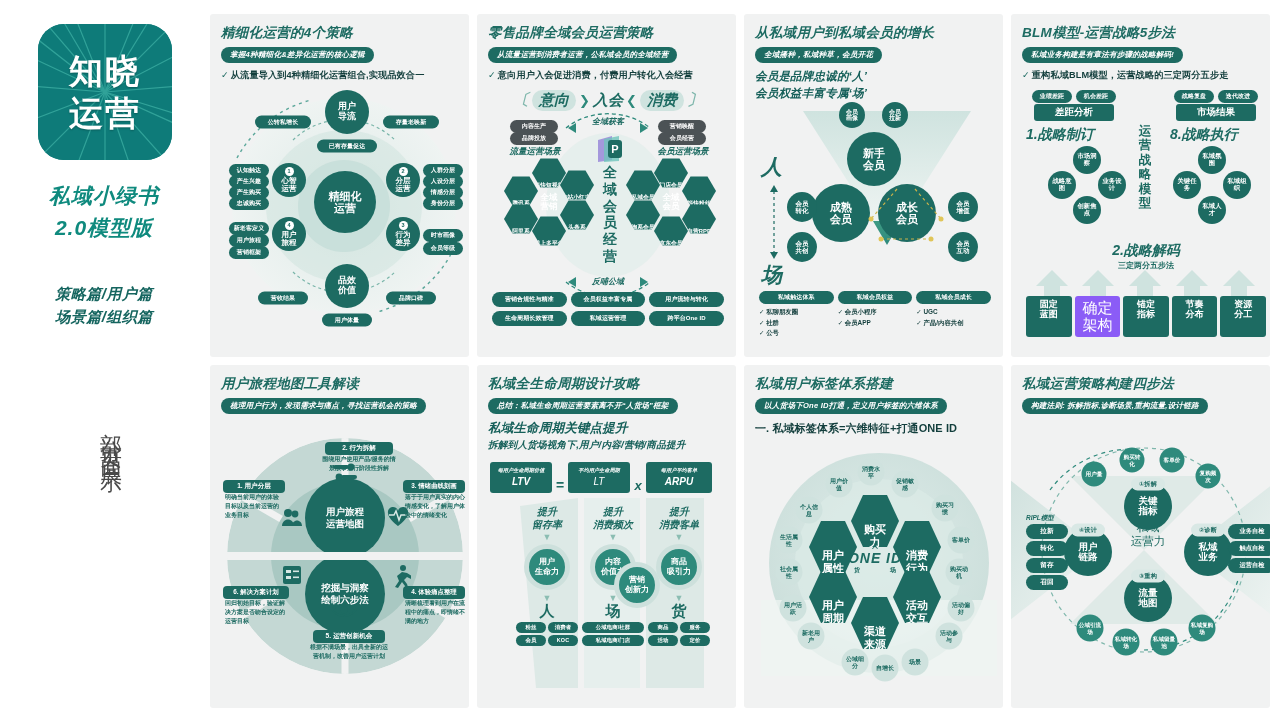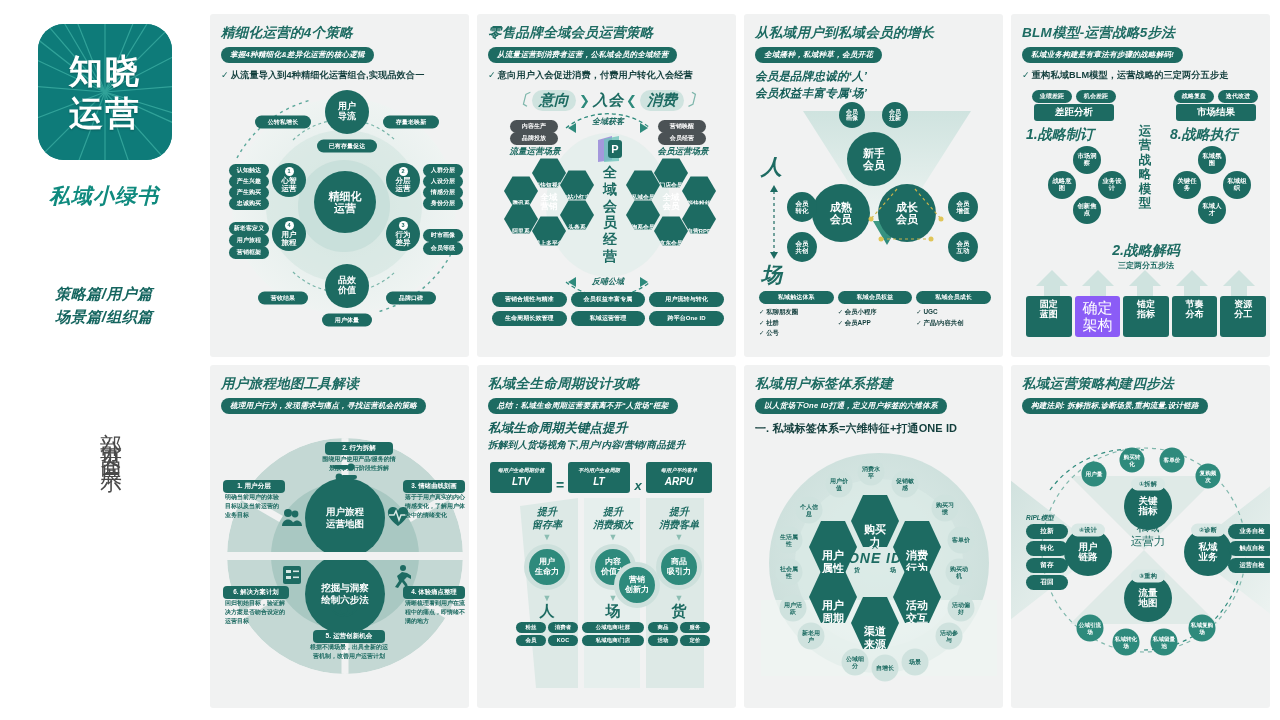--- a/index.html
+++ b/index.html
@@ -142,20 +142,21 @@
         </g>
       </svg>
       <div class="logo-text">
         <div class="logo-line1">知晓</div>
         <div class="logo-line2">运营</div>
       </div>
     </div>
 
     <div class="brand-title">
       <div>私域小绿书</div>
+      <div>2.0模型版</div>
     </div>
     <div class="brand-sub">
       <div>策略篇/用户篇</div>
       <div>场景篇/组织篇</div>
     </div>
     <div class="brand-vertical">部分页面展示</div>
   </div>
 
   <div class="grid">
 
@@ -677,21 +678,21 @@
       <div class="body">
 
         <div class="abs" style="left:2px;top:10px;width:240px;display:flex;align-items:flex-end;gap:2px">
           <div style="flex:0 0 62px;background:#1d6b62;border-radius:3px;color:#fff;text-align:center;padding:5px 2px;line-height:1.3">
             <div style="font-size:5.2px;font-weight:bold;font-style:italic">每用户生命周期价值</div>
             <div style="font-size:10px;font-weight:bold;font-style:italic;margin-top:1px">LTV</div>
           </div>
           <div style="flex:0 0 12px;text-align:center;color:#1d6b62;font-size:14px;font-weight:bold">=</div>
           <div style="flex:0 0 62px;background:#1d6b62;border-radius:3px;color:#fff;text-align:center;padding:5px 2px;line-height:1.3">
             <div style="font-size:5.2px;font-weight:bold;font-style:italic">平均用户生命周期</div>
-            <div style="font-size:10px;font-weight:bold;font-style:italic;margin-top:1px">LT</div>
+            <div style="font-size:10px;font-weight:normal;font-style:italic;margin-top:1px">LT</div>
           </div>
           <div style="flex:0 0 12px;text-align:center;color:#1d6b62;font-size:13px;font-weight:bold;font-style:italic">x</div>
           <div style="flex:0 0 66px;background:#1d6b62;border-radius:3px;color:#fff;text-align:center;padding:5px 2px;line-height:1.3">
             <div style="font-size:5.2px;font-weight:bold;font-style:italic">每用户平均客单</div>
             <div style="font-size:10px;font-weight:bold;font-style:italic;margin-top:1px">ARPU</div>
           </div>
         </div>
 
         <svg class="abs" style="left:4px;top:46px" width="240" height="196" viewBox="0 0 240 196">
           <polygon points="28,8 86,0 86,190 44,190" fill="#dde9e6"></polygon>

